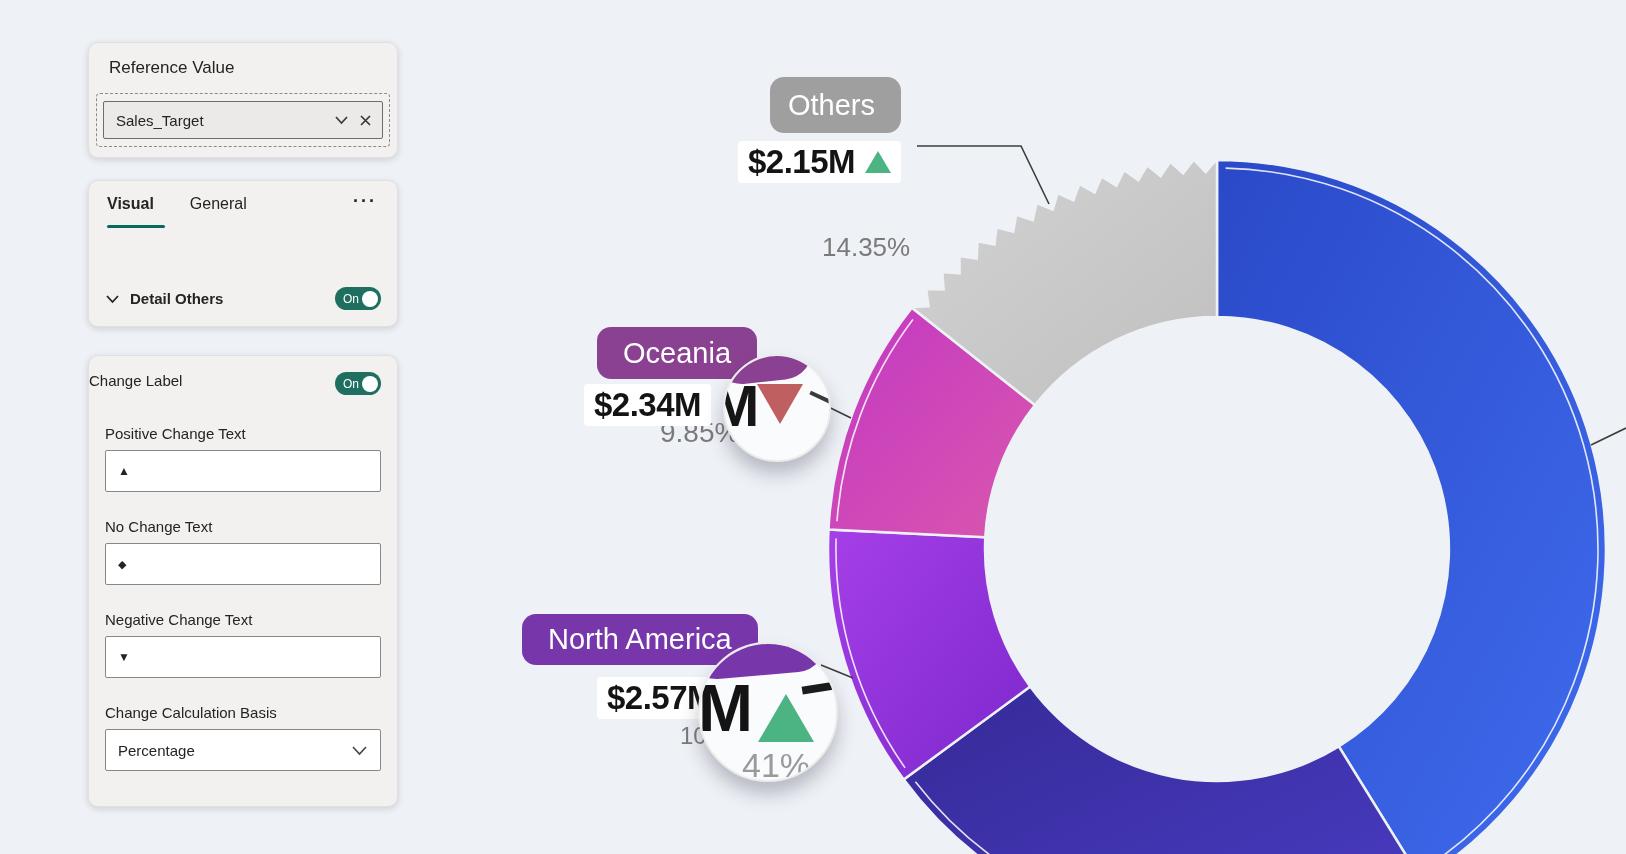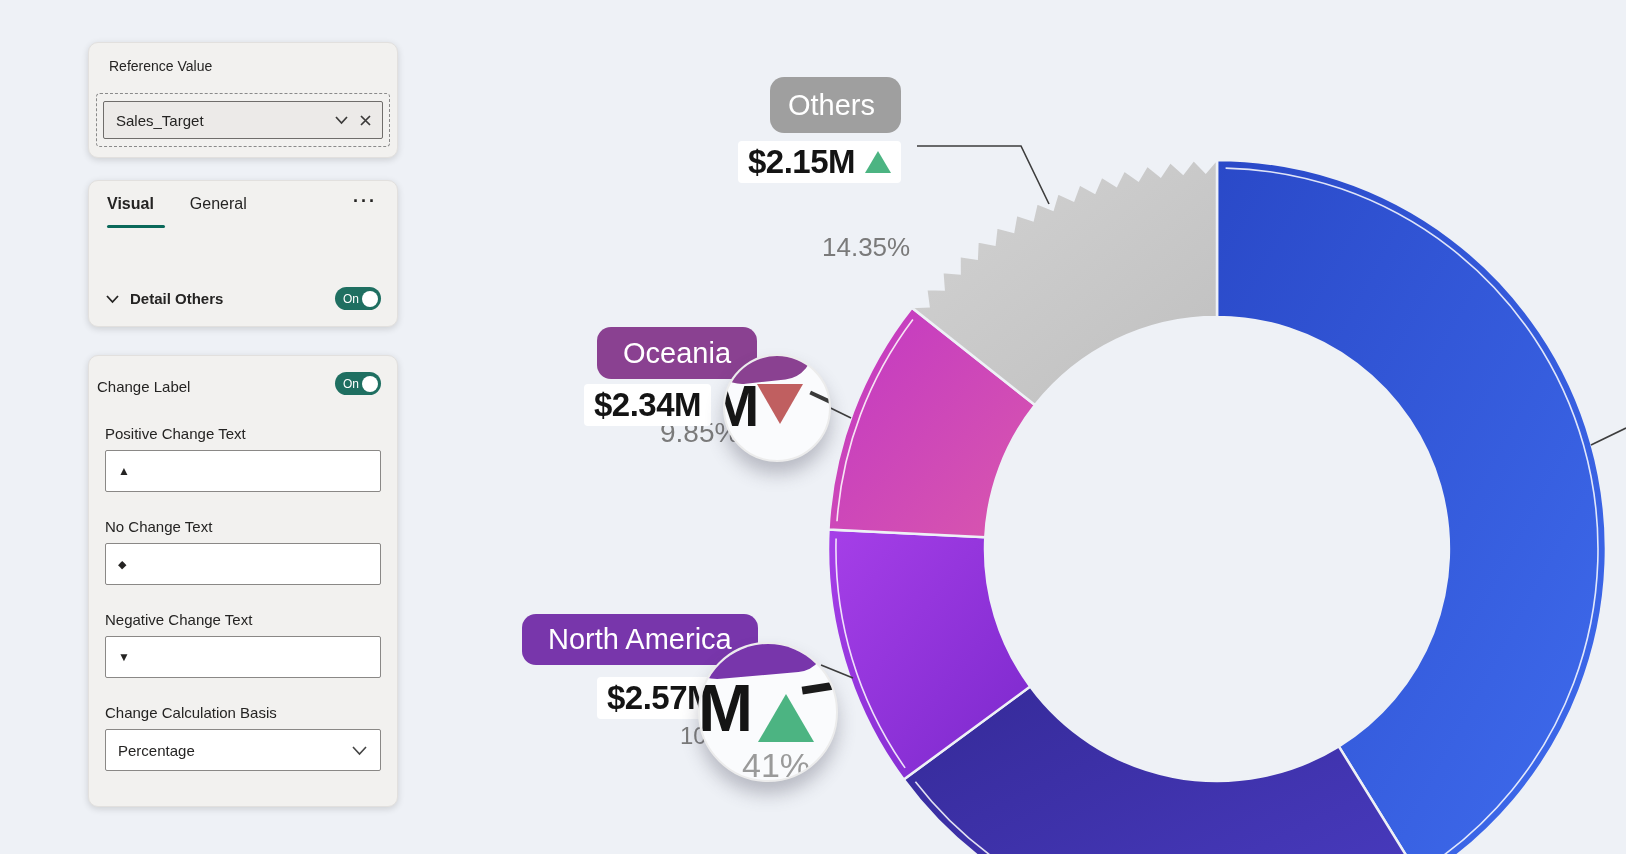--- a/index.html
+++ b/index.html
@@ -8,21 +8,21 @@
     background:#eef1f6;
     font-family:"Liberation Sans","DejaVu Sans",sans-serif;
     color:#252423;
   }
   
   .panel{
     position:absolute;background:#f2f1ef;border:1px solid #e2e0de;
     border-radius:10px;box-shadow:0 2px 7px rgba(0,0,0,.14);
   }
   #reference-panel{left:88px;top:42px;width:308px;height:114px;}
-  #reference-panel .panel-title{margin:15px 0 0 20px;font-size:14px;}
+  #reference-panel .panel-title{margin:15px 0 0 20px;font-size:17px;}
   .dashed-select{
     position:absolute;left:7px;right:7px;top:50px;height:54px;
     border:1px dashed #8a8a8a;border-radius:4px;
     display:flex;align-items:center;padding:0 6px;box-sizing:border-box;
   }
   .field{
     flex:1;height:38px;background:#eceae8;border:1px solid #6f6d6b;border-radius:2px;
     display:flex;align-items:center;padding:0 10px 0 12px;font-size:15px;box-sizing:border-box;
   }
   .field .icons{margin-left:auto;display:flex;align-items:center;gap:10px;}
@@ -39,21 +39,21 @@
     display:flex;align-items:center;gap:10px;font-weight:700;font-size:15px;
   }
   .toggle{
     width:46px;height:23px;border-radius:12px;background:#1f6f61;position:relative;
     display:flex;align-items:center;flex:0 0 auto;margin-left:auto;cursor:pointer;
   }
   .toggle .on-label{color:#fff;font-size:12px;margin-left:8px;font-weight:400;}
   .toggle .knob{position:absolute;right:3px;top:3.5px;width:16px;height:16px;background:#fff;border-radius:50%;}
 
   #change-panel{left:88px;top:355px;width:308px;height:450px;}
-  .cp-header{display:flex;align-items:flex-end;padding:16px 16px 0 8px;font-size:15px;}
+  .cp-header{display:flex;align-items:flex-start;padding:16px 16px 0 0;font-size:15px;}
   .cp-body{padding:0 16px;}
   .cp-label{margin-top:26px;margin-bottom:8px;font-size:15px;}
   .cp-label.first{margin-top:30px;}
   .input-box{
     height:42px;background:#fff;border:1px solid #8a8886;border-radius:2px;
     display:flex;align-items:center;padding:0 12px;font-size:12px;box-sizing:border-box;
   }
   .select-box{font-size:15px;cursor:pointer;}
   .select-box .chev{margin-left:auto;}
 

